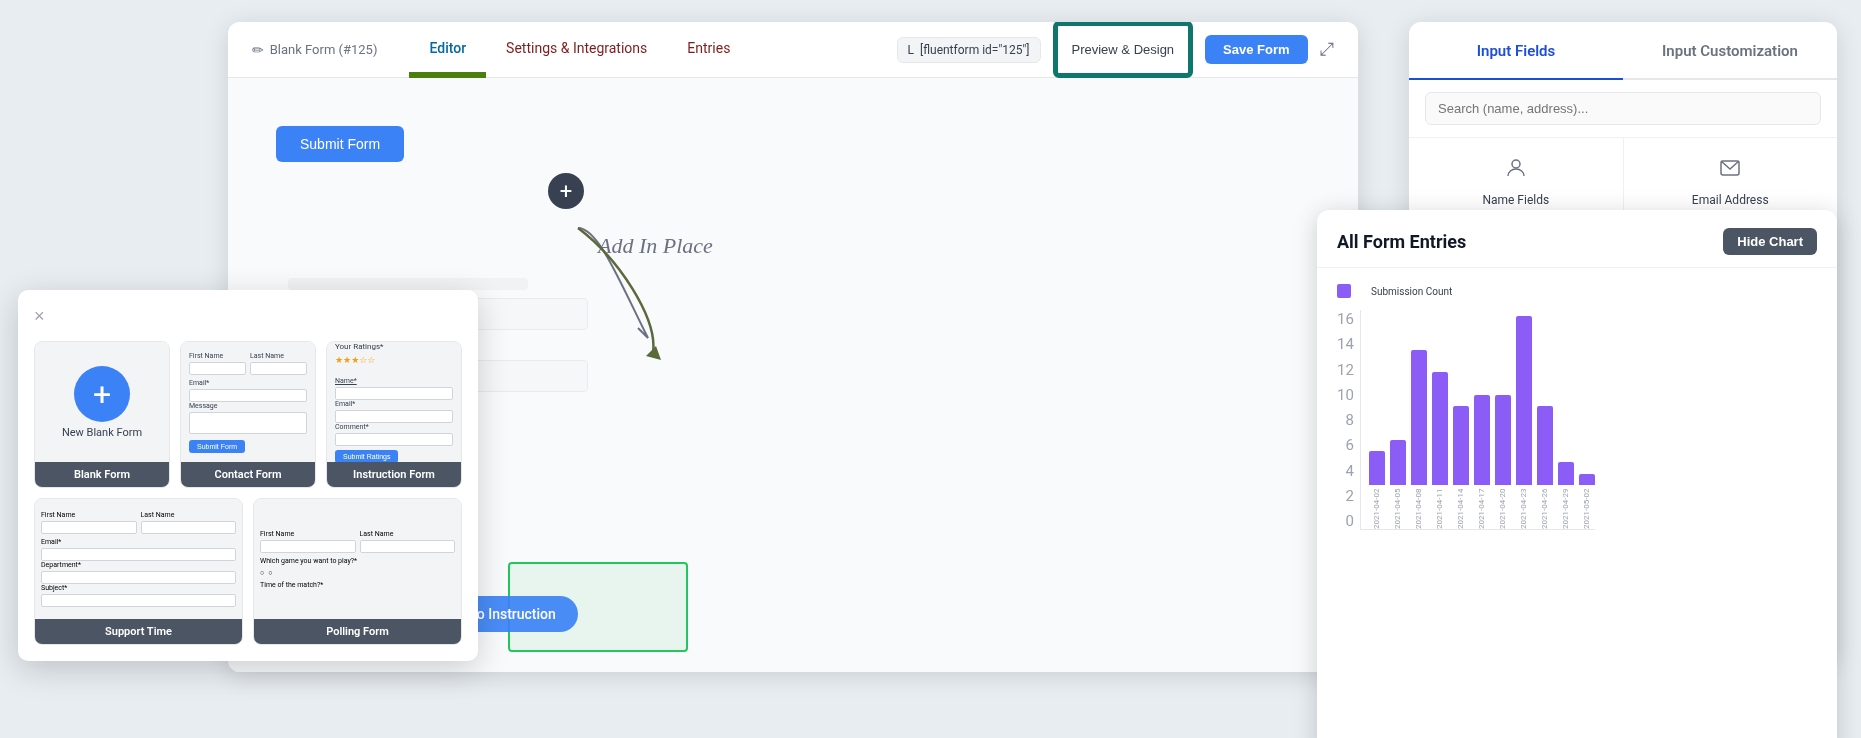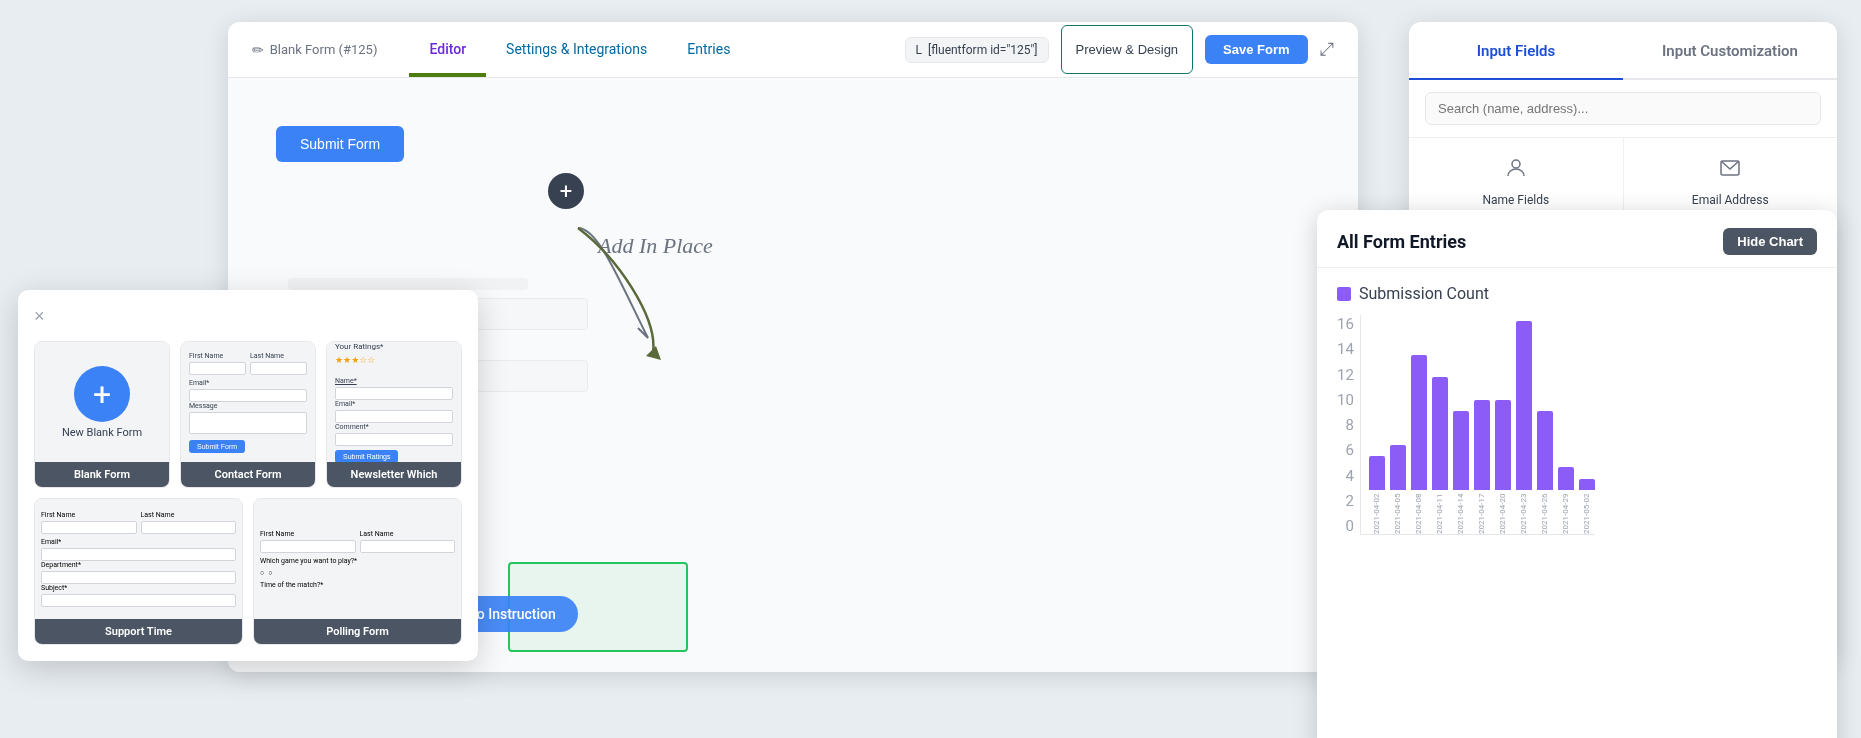--- a/index.html
+++ b/index.html
@@ -50,30 +50,30 @@
 
     .nav-tabs {
       display: flex;
       gap: 0;
       flex: 1;
     }
 
     .nav-tab {
       padding: 16px 20px;
       font-size: 14px;
-      color: #0369a1;
+      color: #7f1d1d;
       cursor: pointer;
       border-bottom: 2px solid transparent;
       position: relative;
       top: 1px;
     }
 
     .nav-tab.active {
-      color: #6d28d9;
-      border-bottom: 4px solid #4d7c0f;
+      color: #0369a1;
+      border-bottom: 6px solid #4d7c0f;
       font-weight: 500;
     }
 
     .header-right {
       display: flex;
       align-items: center;
       gap: 12px;
       margin-left: auto;
     }
 
@@ -84,21 +84,21 @@
       padding: 5px 10px;
       font-size: 12px;
       color: #374151;
       display: flex;
       align-items: center;
       gap: 6px;
     }
 
     .preview-btn {
       background: #fff;
-      border: 1px solid #0f766e;
+      border: 5px solid #0f766e;
       border-radius: 6px;
       padding: 16px 14px;
       font-size: 13px;
       color: #374151;
       cursor: pointer;
     }
 
     .save-btn {
       background: #3b82f6;
       color: #fff;
@@ -488,23 +488,23 @@
     }
 
     .chart-area {
       padding: 16px 20px;
       position: relative;
     }
 
     .chart-legend {
       display: flex;
       align-items: center;
-      gap: 8px;
+      gap: 20px;
       margin-bottom: 12px;
-      font-size: 16px;
+      font-size: 10px;
       color: #374151;
     }
 
     .legend-dot {
       width: 14px;
       height: 14px;
       background: #8b5cf6;
       border-radius: 2px;
     }
 
@@ -813,21 +813,21 @@
       <div class="template-card-preview">
         <div class="mini-form">
           <div style="font-size:8px;margin-bottom:4px;">Your Ratings*</div>
           <div class="mini-stars">★★★☆☆</div>
           <div class="mini-field" style="margin-top:12px;text-decoration:underline;"><label>Name*</label><input readonly="" style=""></div>
           <div class="mini-field"><label>Email*</label><input readonly="" style=""></div>
           <div class="mini-field"><label>Comment*</label><input readonly="" style=""></div>
           <button class="mini-ratings-btn">Submit Ratings</button>
         </div>
       </div>
-      <div class="template-card-label">Newsletter Which</div>
+      <div class="template-card-label">Instruction Form</div>
     </div>
   </div>
 
   <div class="template-bottom-row">
 
     <div class="template-card">
       <div class="template-card-preview">
         <div class="support-form-preview">
           <div class="mini-form-row">
             <div class="mini-field"><label>First Name</label><input readonly="" style="font-size: 7px; width: 100%; border: 1px solid rgb(209, 213, 219);"></div>

